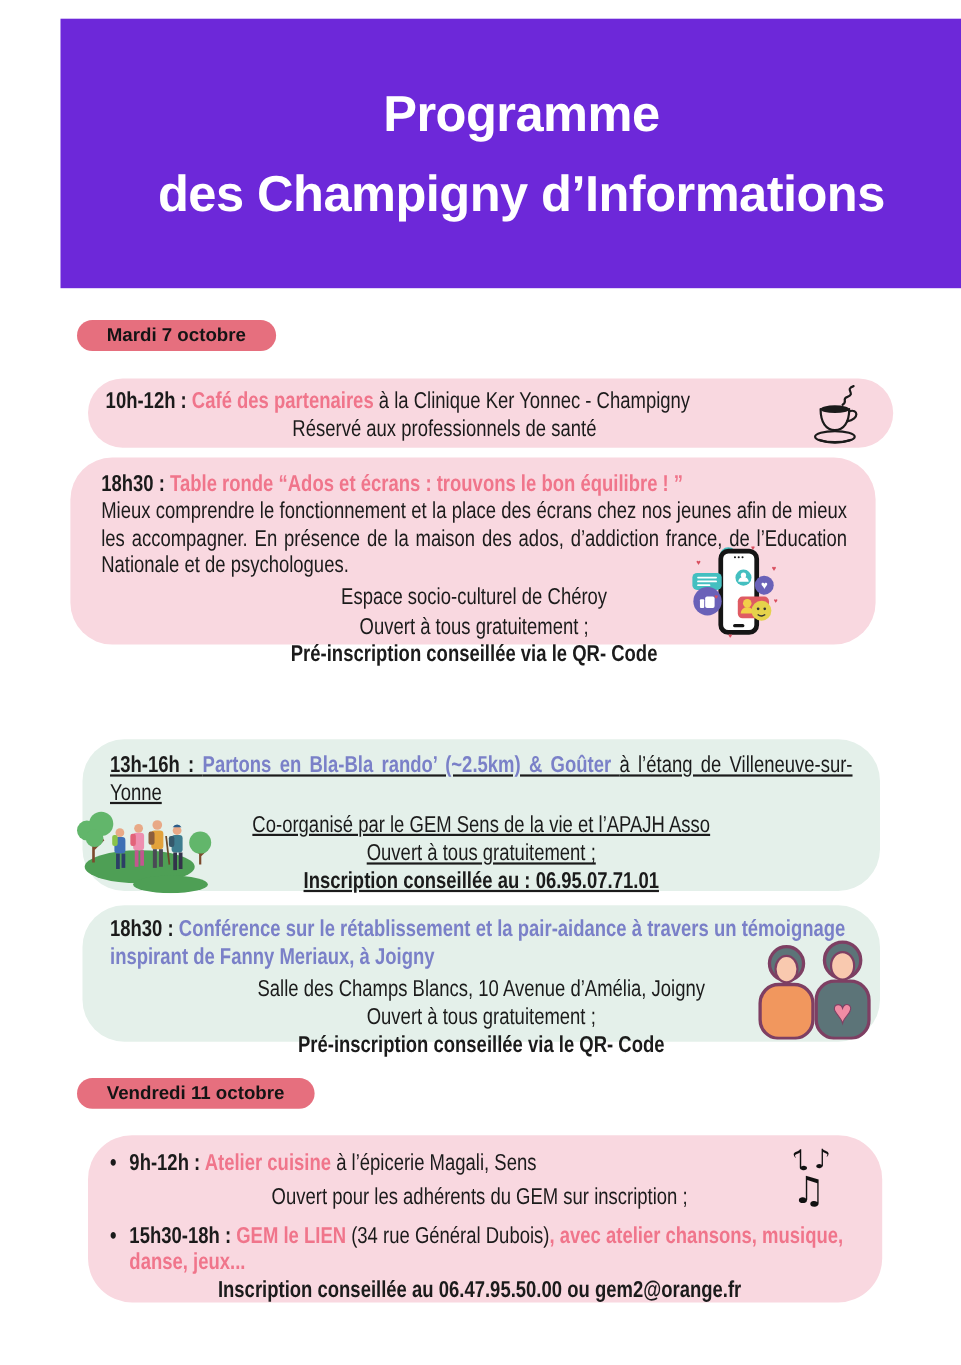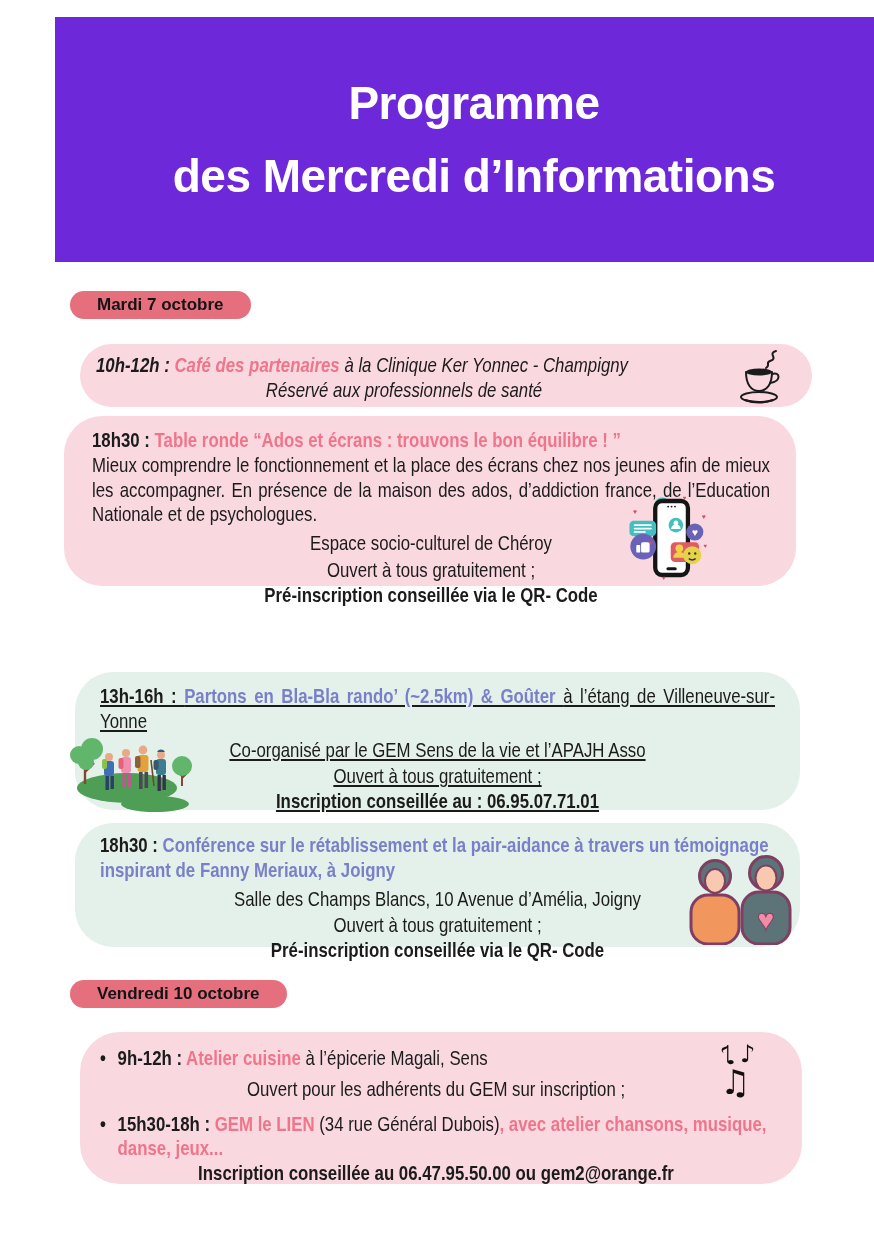--- a/index.html
+++ b/index.html
@@ -23,21 +23,21 @@
   }
   .badge-pink{background:#E66F7E;}
   .badge-purple{background:#7379C5;}
   .badge-mardi{left:70px;top:291px;}
   .badge-mercredi{left:545px;top:617px;}
   .badge-vendredi{left:70px;top:980px;}
   
   .card{position:absolute;font-size:21px;line-height:1.18;color:#1b1b1b;}
   .card-pink{background:#F9D8E0;}
   .card-mint{background:#E4F0EA;}
-  .card-cafe{left:80px;top:344px;width:732px;height:63px;border-radius:32px;padding:9px 100px 0 16px;box-sizing:border-box;font-style:italic;}
+  .card-cafe{left:80px;top:344px;width:732px;height:63px;border-radius:32px;padding:9px 100px 0 16px;box-sizing:border-box;}
   .card-ecrans{left:64px;top:416px;width:732px;height:170px;border-radius:38px;padding:12px 26px 16px 28px;box-sizing:border-box;}
   .card-rando{left:75px;top:672px;width:725px;height:138px;border-radius:38px;padding:12px 25px 0 25px;box-sizing:border-box;text-decoration:underline;}
   .card-conf{left:75px;top:823px;width:725px;height:124px;border-radius:38px;padding:10px 25px 0 25px;box-sizing:border-box;}
   .card-vendredi{left:80px;top:1032px;width:722px;height:152px;border-radius:40px;padding:14px 30px 0 20px;box-sizing:border-box;}
   
   .condense{transform:scaleX(0.8);transform-origin:0 0;width:125%;}
   
   .seg-b{font-weight:700;}
   .seg-pink{font-weight:700;color:#F0758B;}
   .seg-purple{font-weight:700;color:#7A80C8;}
@@ -58,21 +58,21 @@
   .icon-music{right:34px;top:8px;width:58px;height:58px;font-family:"DejaVu Sans",sans-serif;}
 </style>
 </head>
 <body>
 
 <div class="page">
 
   <header class="banner">
     <div class="banner-title">
       <div>Programme</div>
-      <div>des Mercredi d’Informations</div>
+      <div>des Champigny d’Informations</div>
     </div>
   </header>
 
   <div class="badge badge-pink badge-mardi">Mardi 7 octobre</div>
 
   <section class="card card-pink card-cafe">
     <div class="condense">
       <div>
         <span class="seg-b">10h-12h : </span><span class="seg-pink">Café des partenaires </span><span>à la Clinique Ker Yonnec - Champigny</span>
       </div>
@@ -193,21 +193,21 @@
       <circle cx="84" cy="21" r="16.5" fill="#5C7478" stroke="#7E3F63" stroke-width="3"></circle>
       <ellipse cx="84" cy="26" rx="10.5" ry="12.5" fill="#F9C9AF" stroke="#7E3F63" stroke-width="2"></ellipse>
       <rect x="60" y="40" width="48" height="52" rx="17" fill="#5C7478" stroke="#7E3F63" stroke-width="3"></rect>
       <text x="84" y="78" font-size="30" text-anchor="middle" fill="#F08CA4" stroke="#7E3F63" stroke-width="1">♥</text>
       <circle cx="33" cy="24" r="15.5" fill="#5C7478" stroke="#7E3F63" stroke-width="3"></circle>
       <ellipse cx="33" cy="29" rx="10" ry="12" fill="#F9C9AF" stroke="#7E3F63" stroke-width="2"></ellipse>
       <rect x="9" y="43" width="48" height="49" rx="17" fill="#F1975E" stroke="#7E3F63" stroke-width="3"></rect>
     </svg>
   </section>
 
-  <div class="badge badge-pink badge-vendredi">Vendredi 10 octobre</div>
+  <div class="badge badge-pink badge-vendredi">Vendredi 11 octobre</div>
 
   <section class="card card-pink card-vendredi">
     <div class="condense">
       <div class="bullet-row">
         <span class="bullet">•</span>
         <div class="bullet-text">
           <span class="seg-b">9h-12h : </span><span class="seg-pink">Atelier cuisine </span><span>à l’épicerie Magali, Sens</span>
         </div>
       </div>
       <div class="ctr mt6">Ouvert pour les adhérents du GEM sur inscription ;</div>

